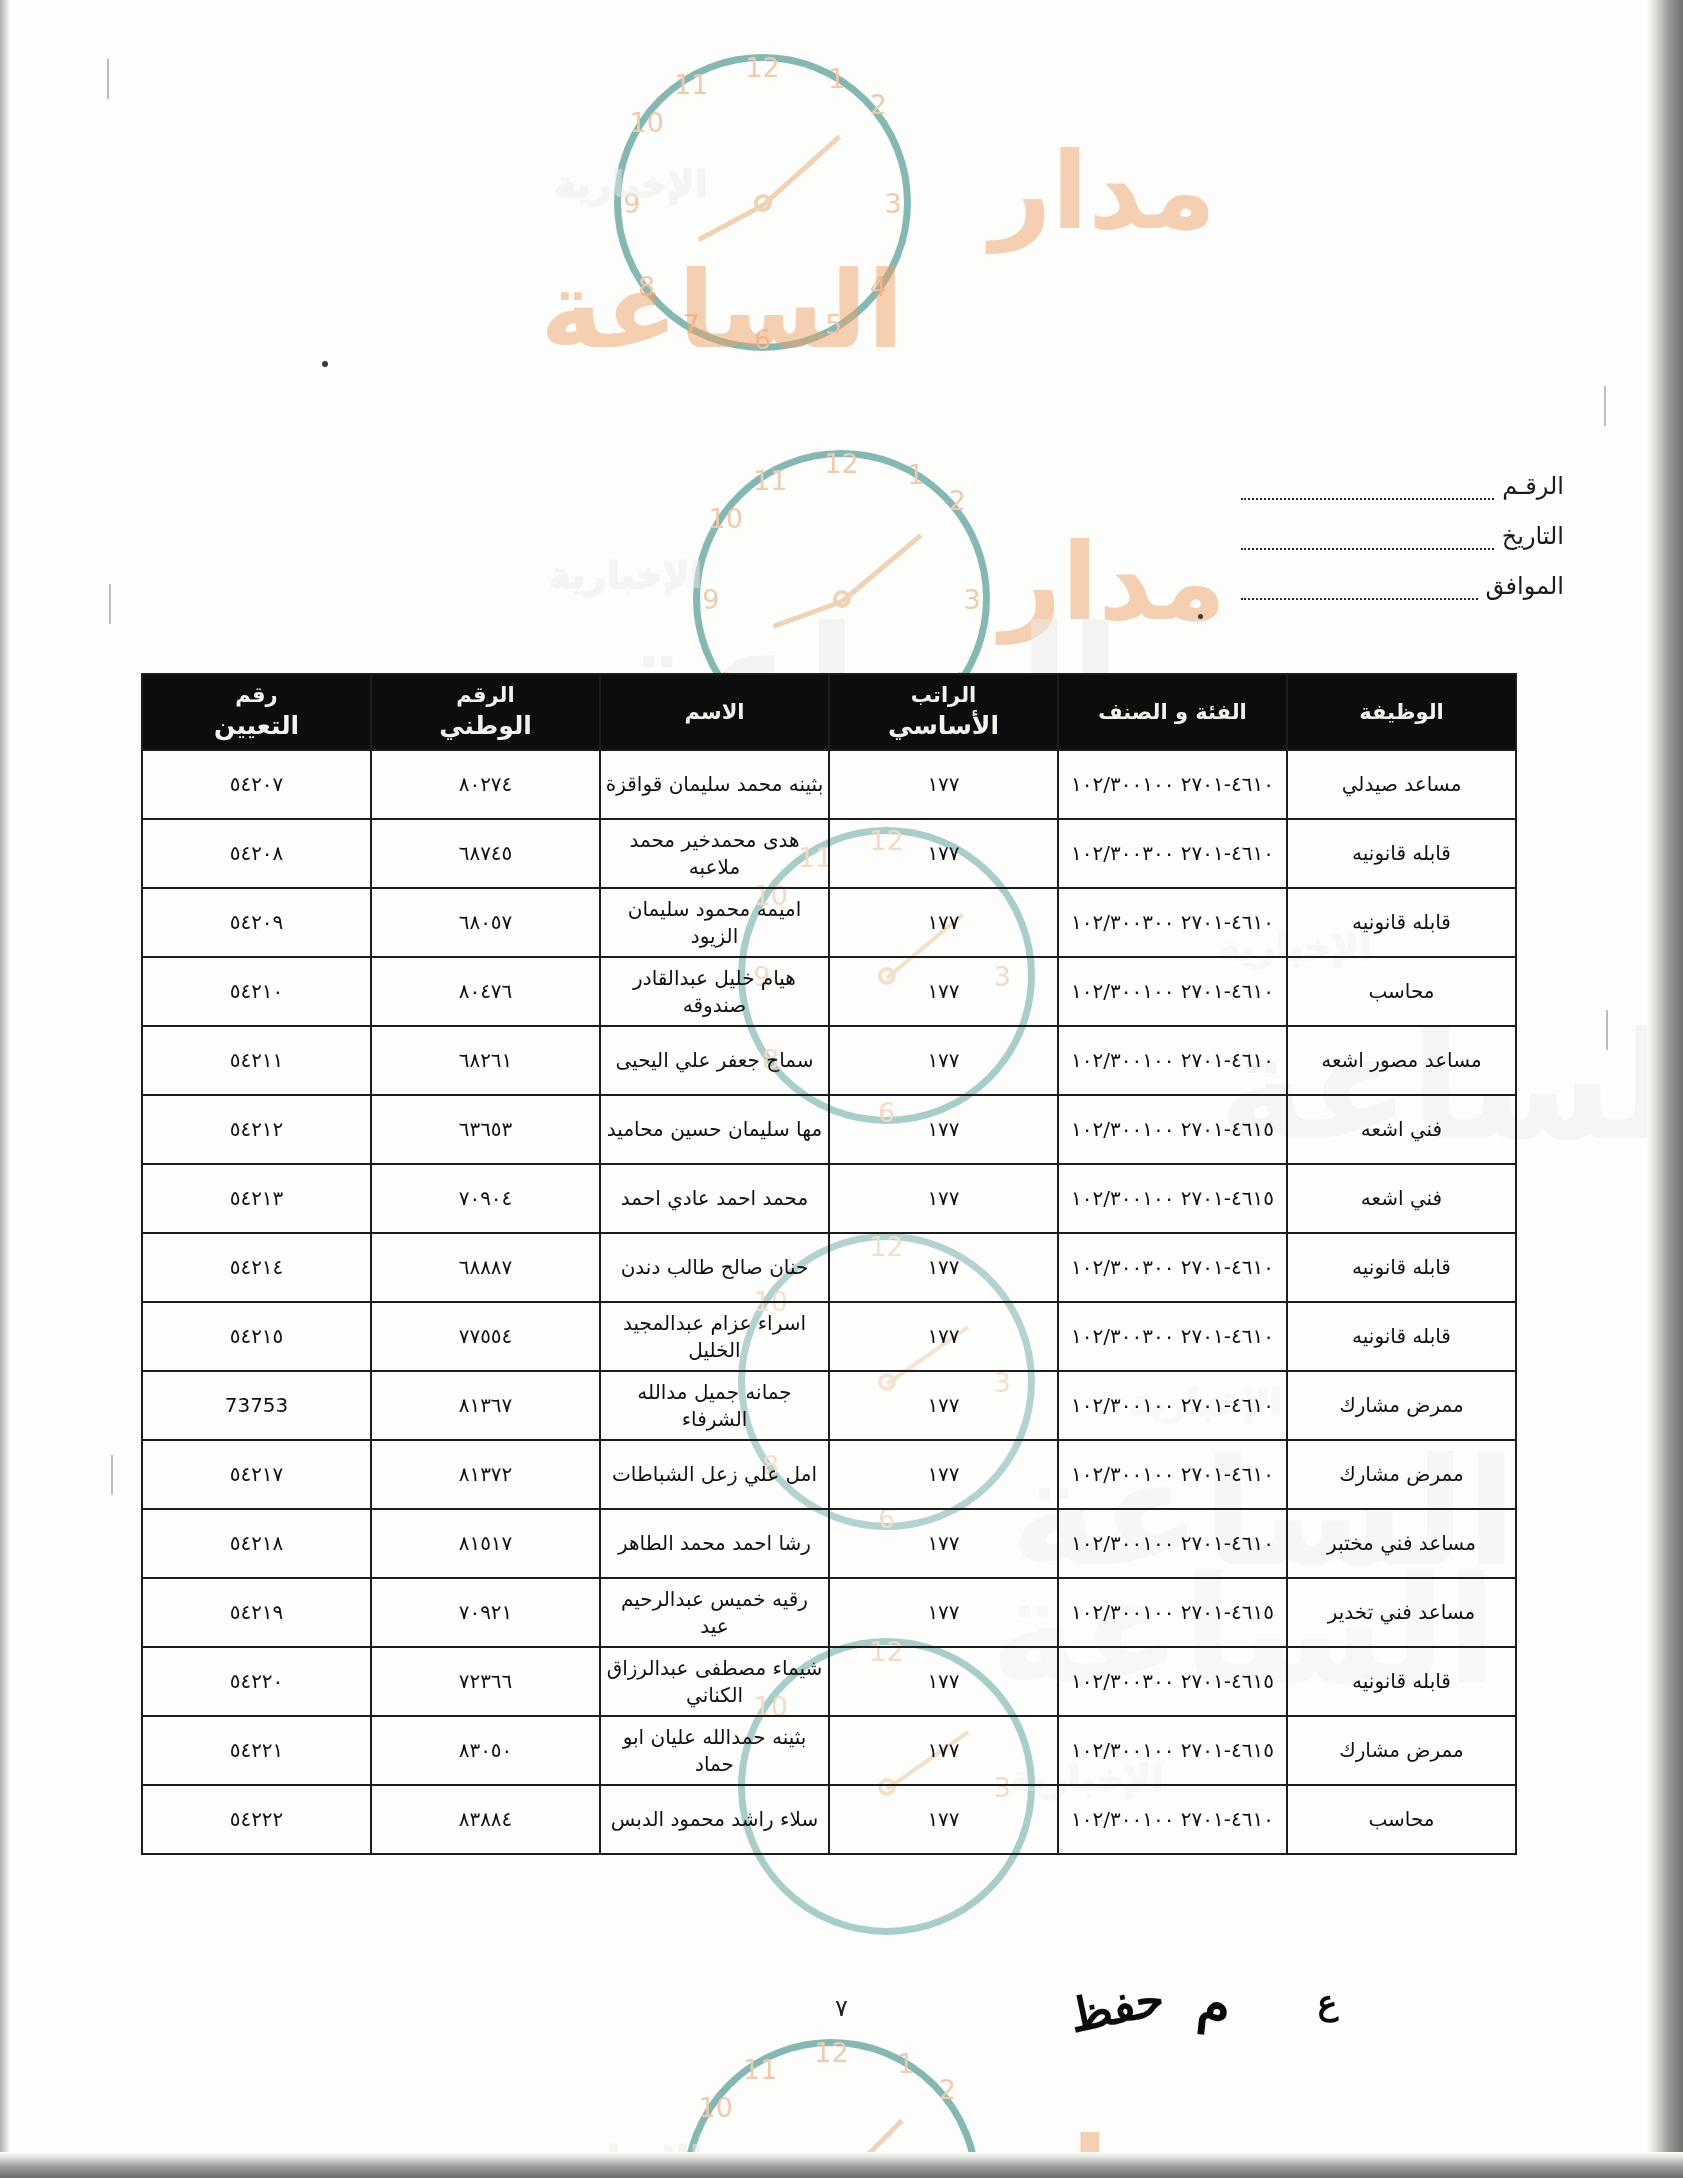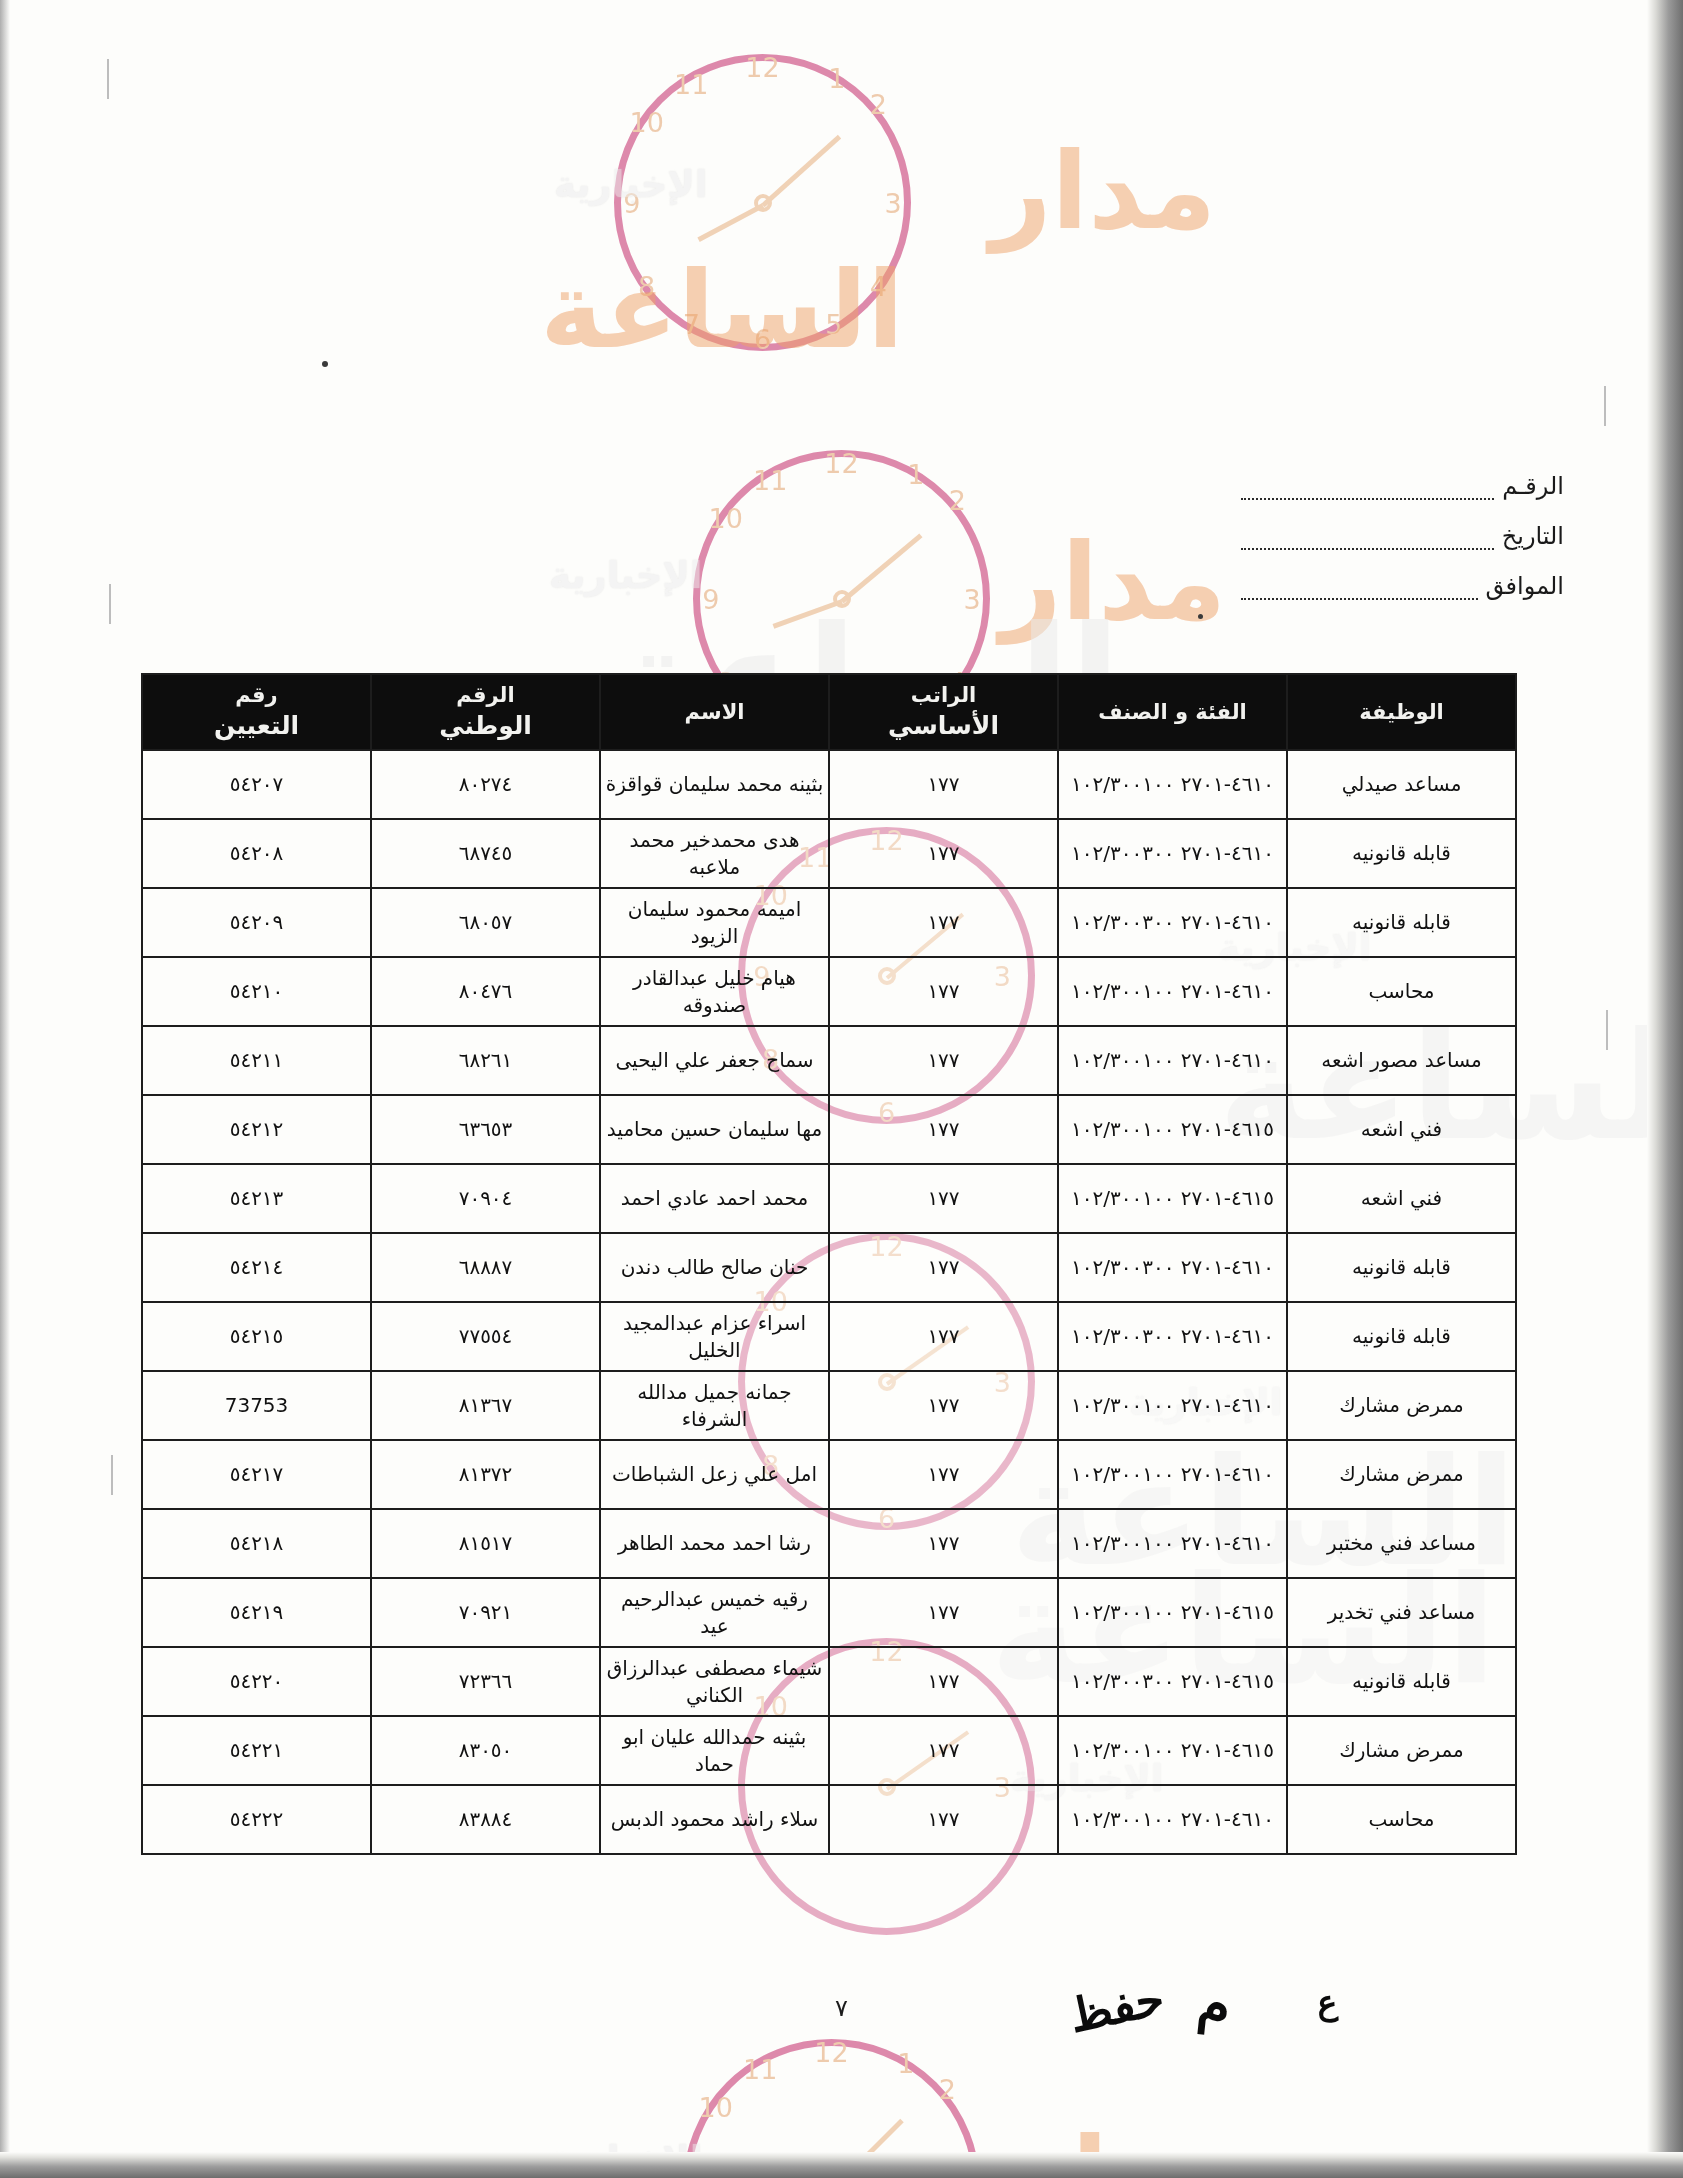--- a/index.html
+++ b/index.html
@@ -45,21 +45,21 @@
 
   
   .wm {
     position: absolute;
     pointer-events: none;
     opacity: 0.5;
   }
   .wm-clock {
     width: 297px; height: 297px;
     border-radius: 50%;
-    border: 7px solid #be185d;
+    border: 7px solid #0f766e;
     background: rgba(255,255,255,0.10);
     box-sizing: border-box;
   }
   .wm-clock .num {
     position: absolute;
     font-size: 27px;
     color: #e09a62;
     font-family: "DejaVu Sans", sans-serif;
     transform: translate(-50%, -50%);
   }

